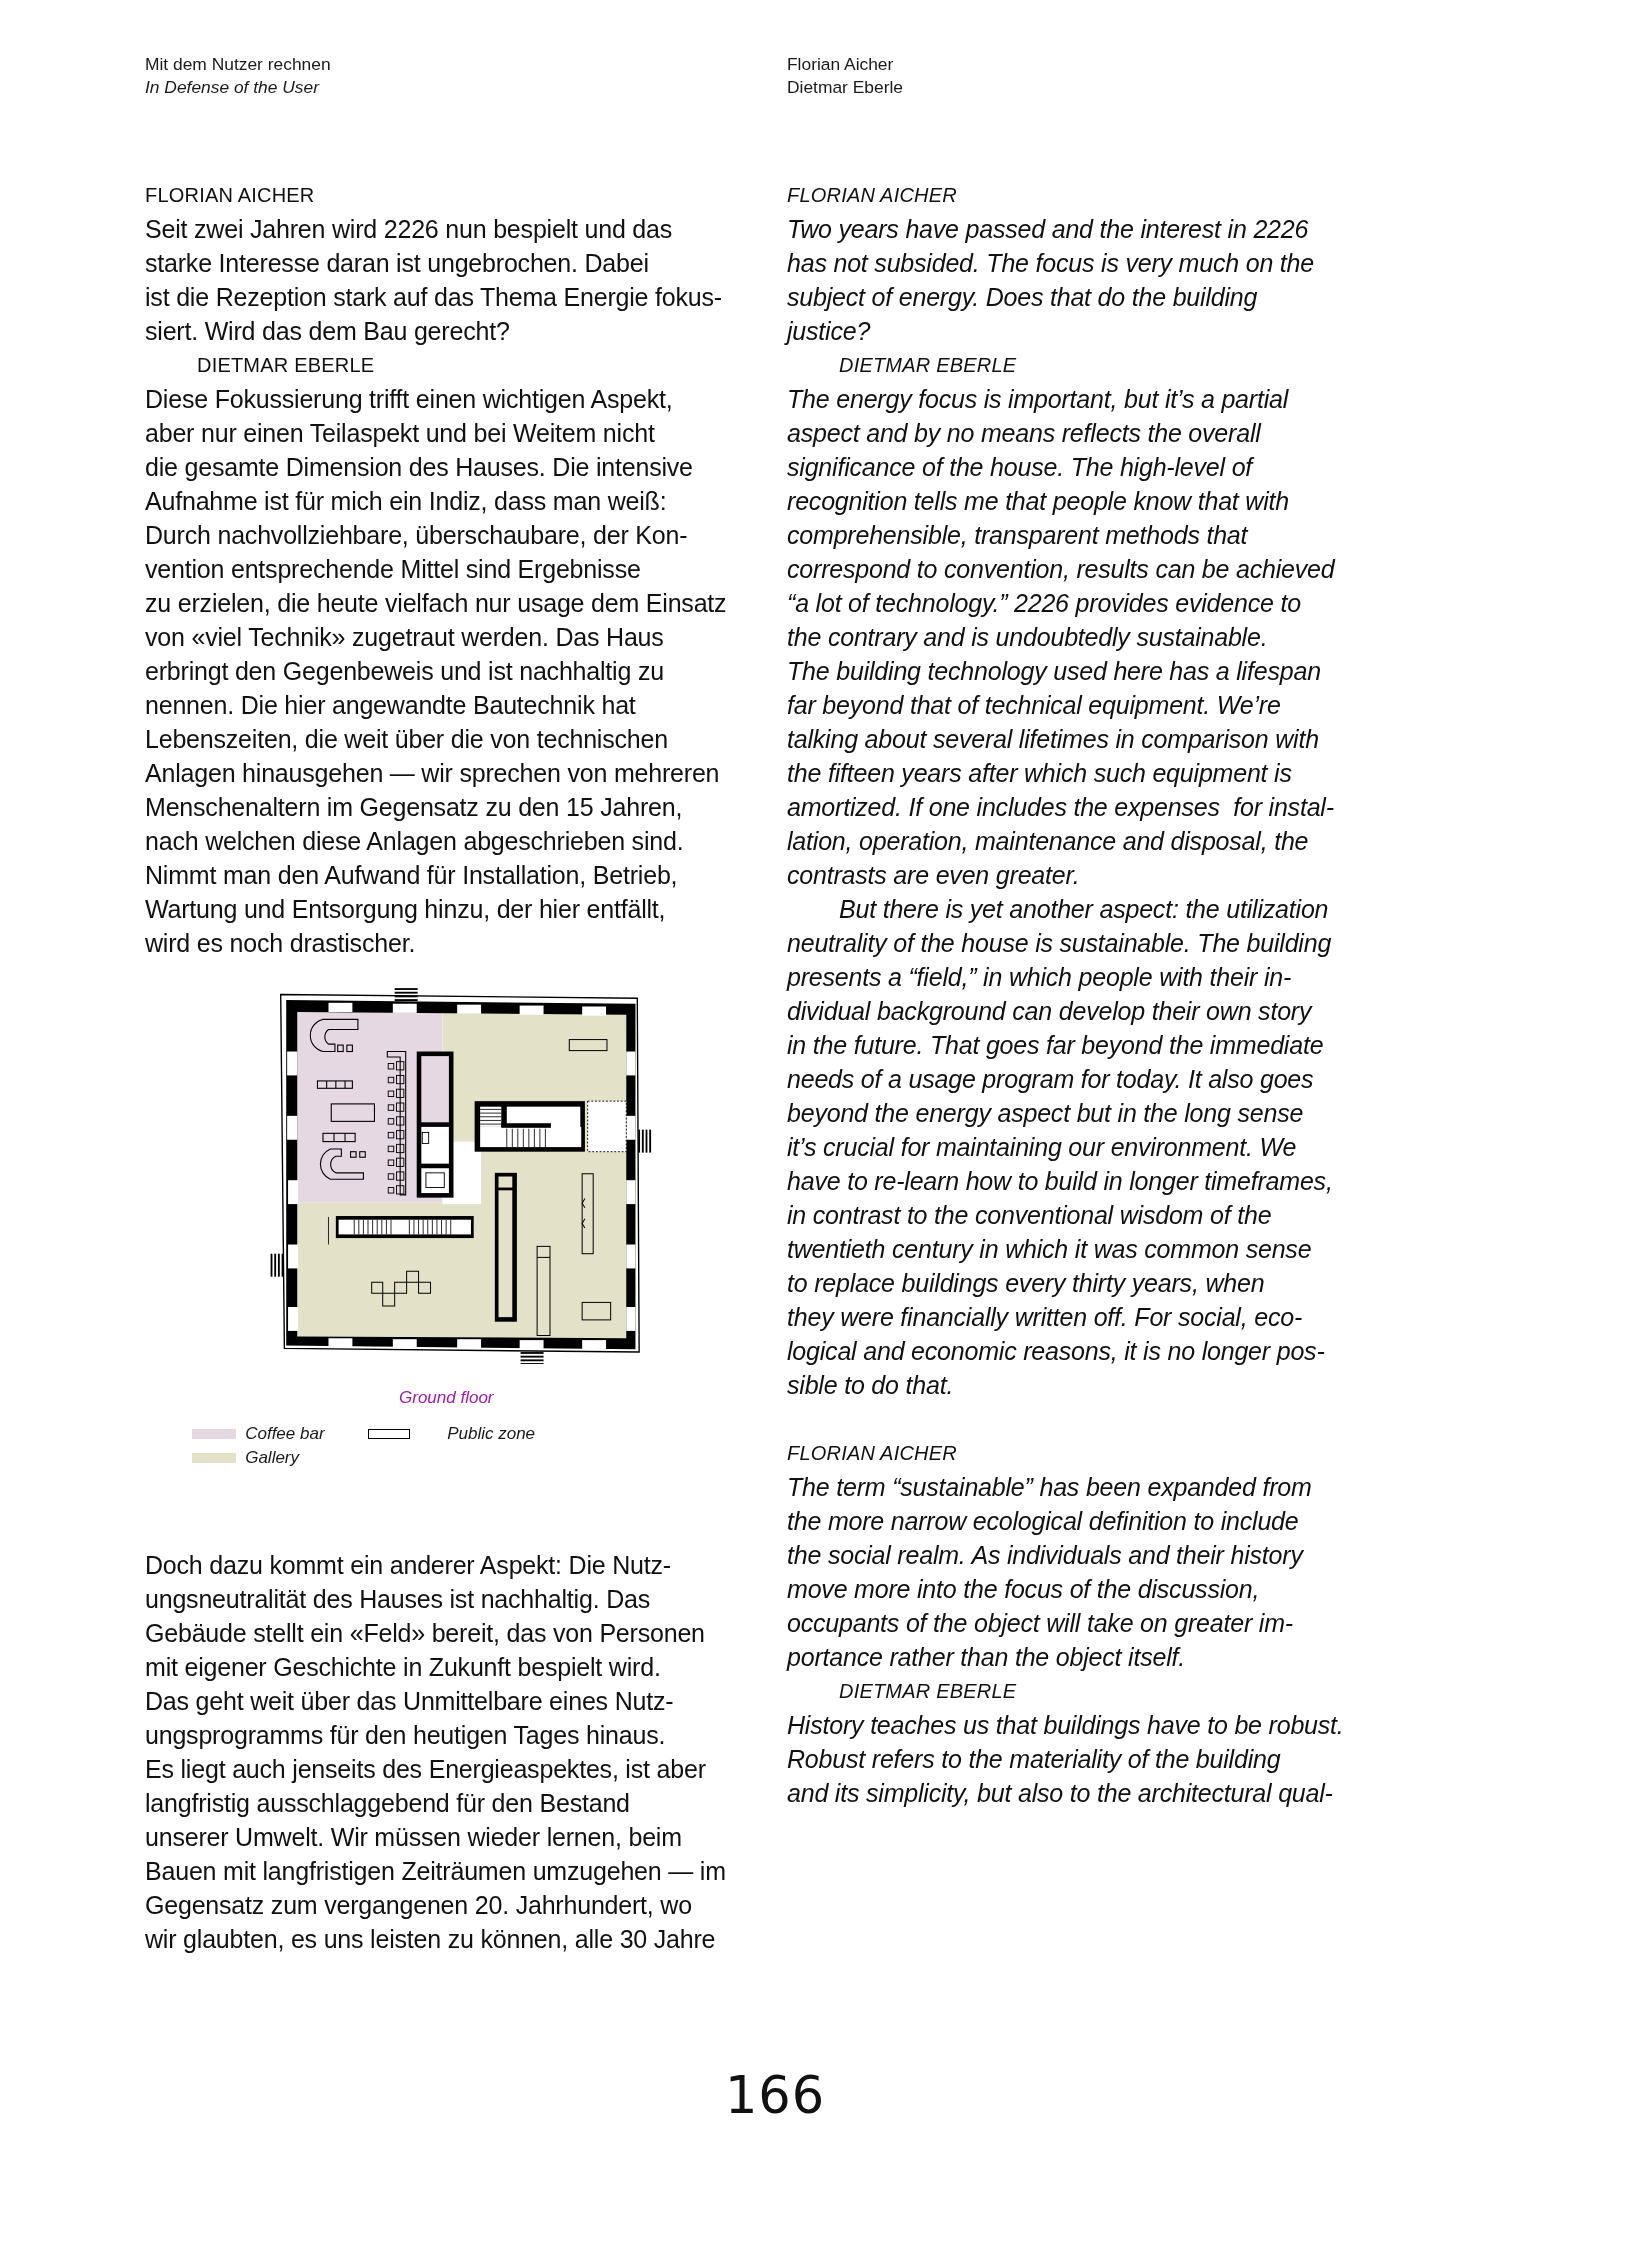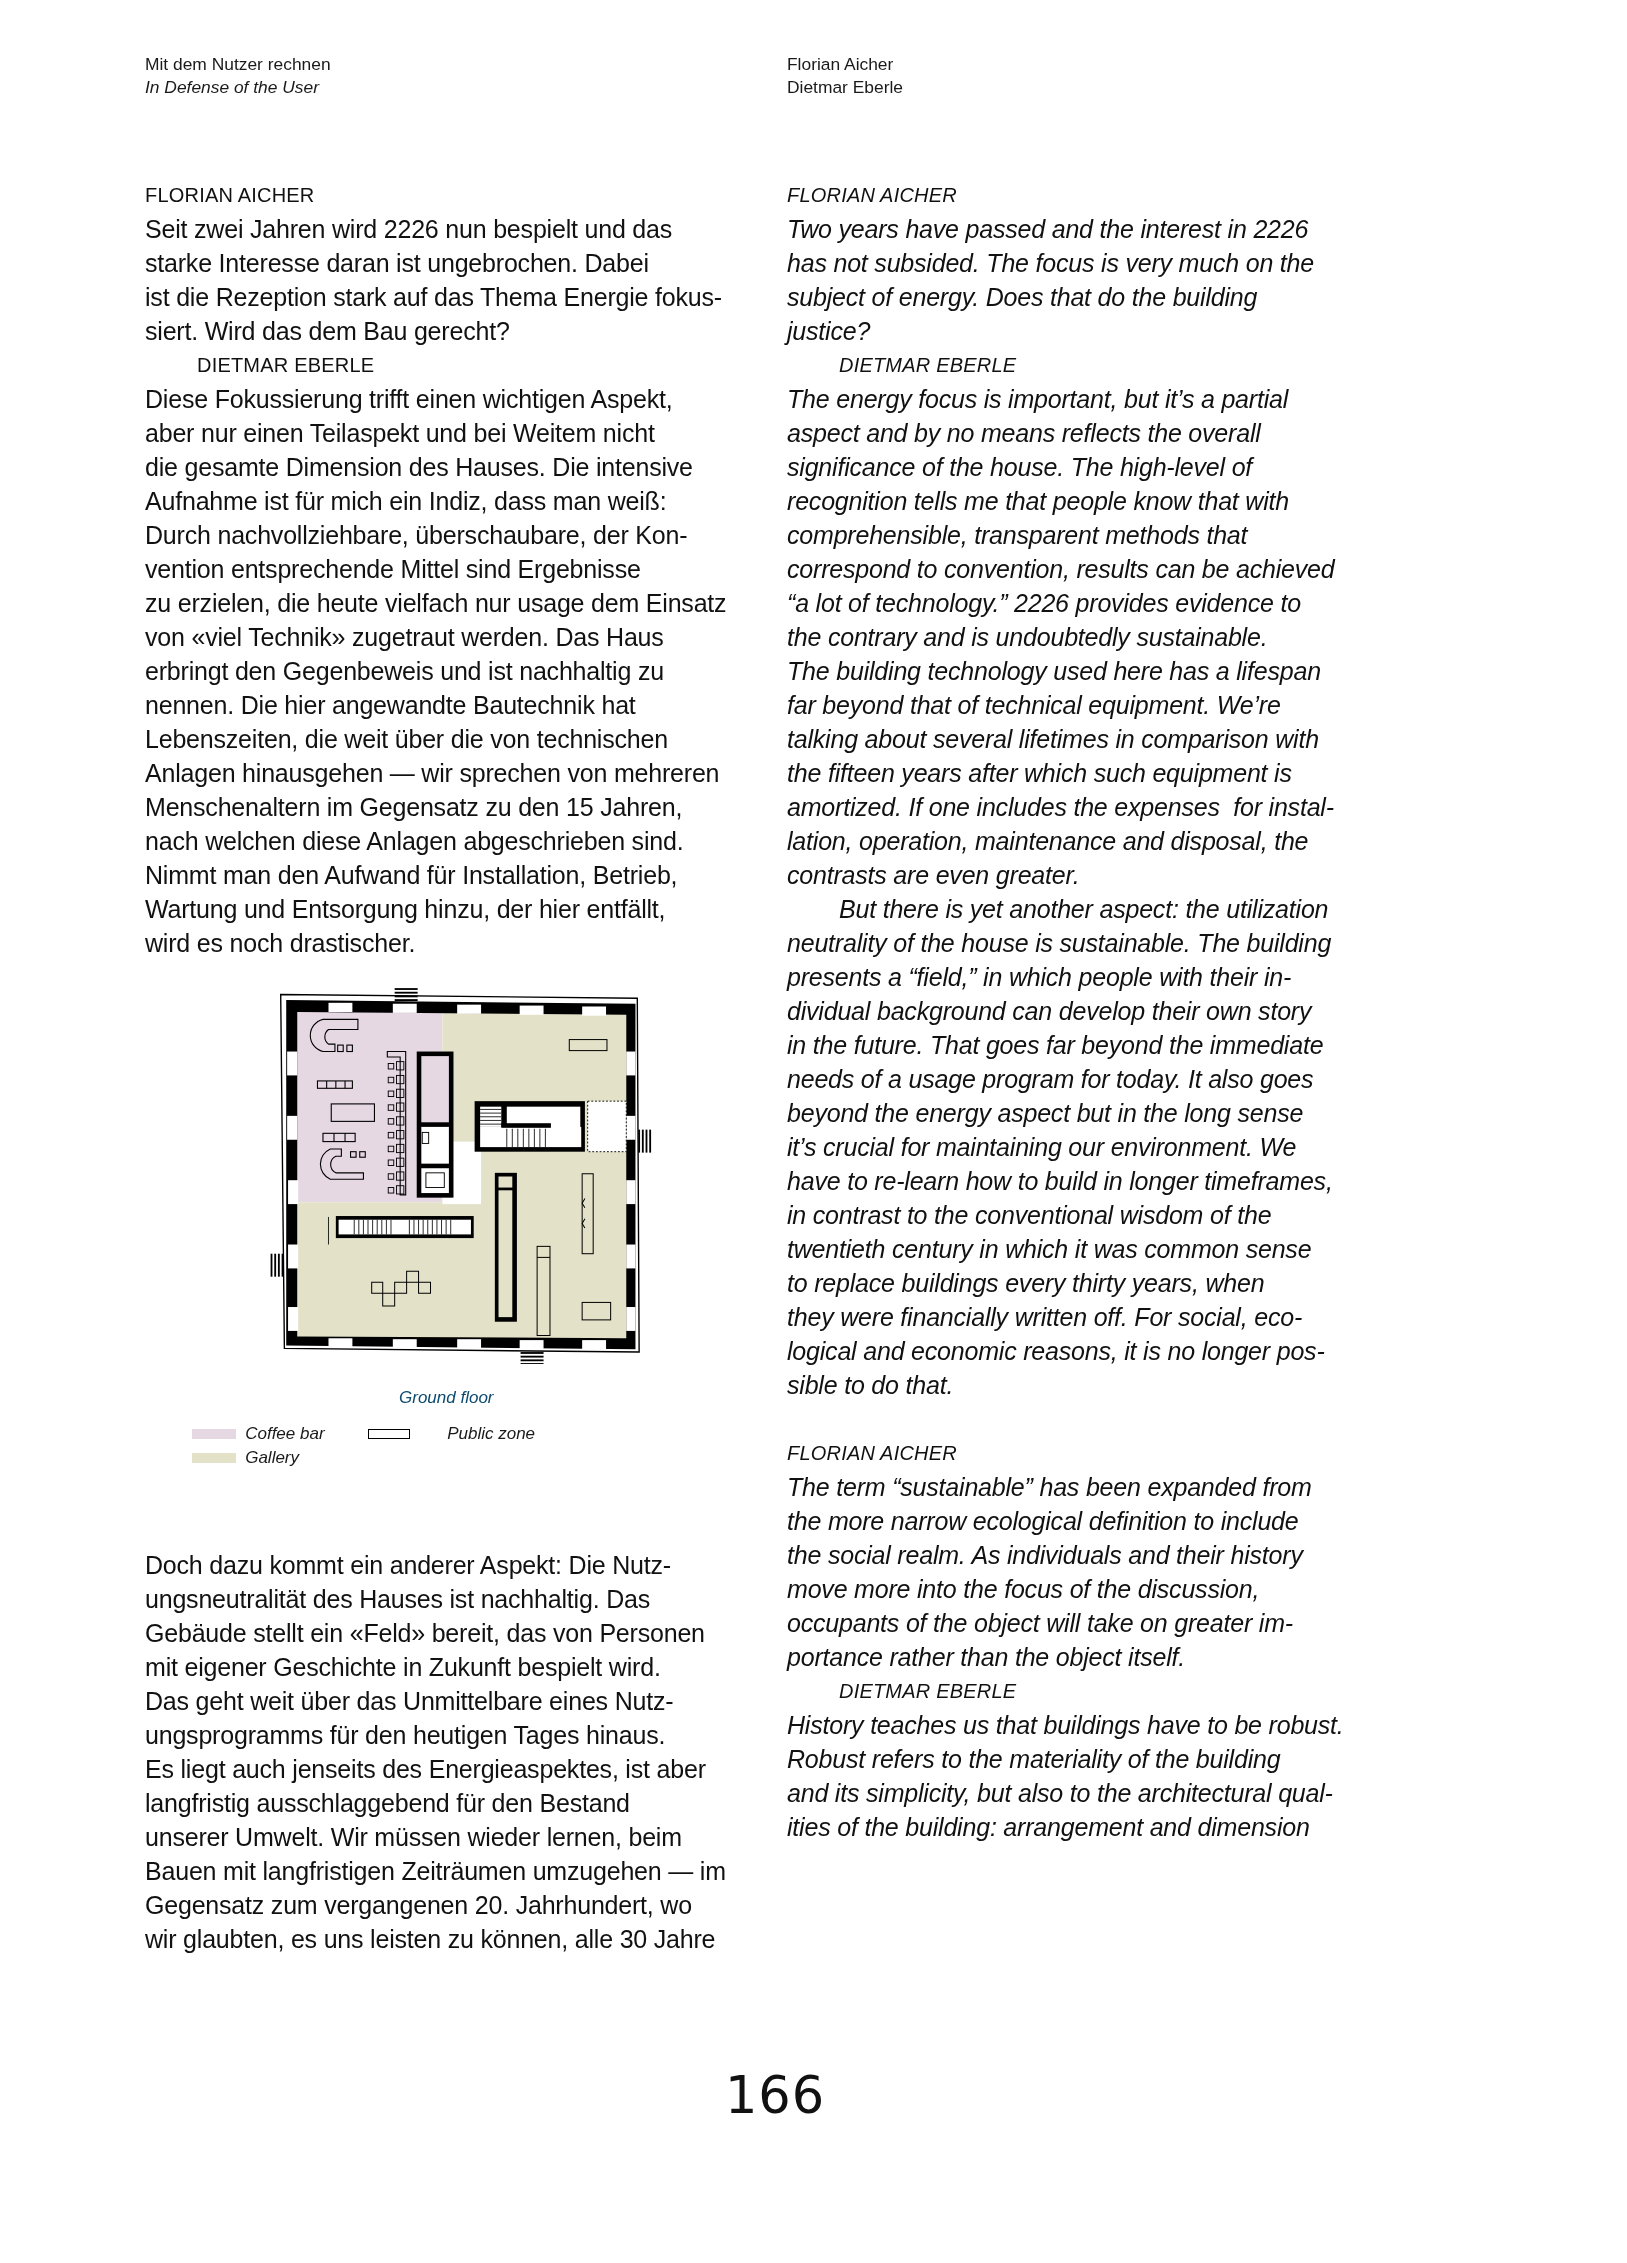--- a/index.html
+++ b/index.html
@@ -10,21 +10,21 @@
   .hdr { position: absolute; font-size: 17.4px; line-height: 23px; color: #1a1a1a; }
   .hdr .it { font-style: italic; }
   .col { position: absolute; width: 643px; font-size: 25px; line-height: 34px; letter-spacing: -0.2px; }
   .col .line { display: block; white-space: pre; height: 34px; }
   .col .spk { display: block; white-space: pre; font-size: 20px; height: 34px; line-height: 34px; letter-spacing: 0.2px; }
   .col .spk.ind { padding-left: 52px; }
   .col .line.ind { padding-left: 52px; }
   .col .gap { display: block; height: 34px; }
   .en { font-style: italic; }
   .figure { position: absolute; left: 266px; top: 978px; width: 386px; height: 386px; }
-  .caption { position: absolute; font-style: italic; font-size: 17px; color: #0c4a6e; text-align: center; }
+  .caption { position: absolute; font-style: italic; font-size: 17px; color: #a21caf; text-align: center; }
   .legend-item { position: absolute; font-style: italic; font-size: 17px; display: flex; align-items: center; color: #1a1a1a; padding-left: 48px; }
   .swatch { display: inline-block; width: 44px; height: 9.2px; margin-right: 9.2px; }
   .pagenum { position: absolute; left: 725px; top: 2046px; font-size: 51px; font-family: "DejaVu Sans", sans-serif; color: #111; letter-spacing: 0.9px; margin-top: 20px; }
 </style>
 </head>
 <body>
 
 <div class="hdr" style="left:145px; top:53px;">
   <div>Mit dem Nutzer rechnen</div>
   <div class="it">In Defense of the User</div>
@@ -296,17 +296,16 @@
   <span class="line">The term “sustainable” has been expanded from</span>
   <span class="line">the more narrow ecological definition to include</span>
   <span class="line">the social realm. As individuals and their history</span>
   <span class="line">move more into the focus of the discussion,</span>
   <span class="line">occupants of the object will take on greater im-</span>
   <span class="line">portance rather than the object itself.</span>
   <span class="spk ind">DIETMAR EBERLE</span>
   <span class="line">History teaches us that buildings have to be robust.</span>
   <span class="line">Robust refers to the materiality of the building</span>
   <span class="line">and its simplicity, but also to the architectural qual-</span>
-  <span class="line">ities of the building: arrangement and dimension</span>
 </div>
 
 <div class="pagenum">166</div>
 
 
 </body></html>

